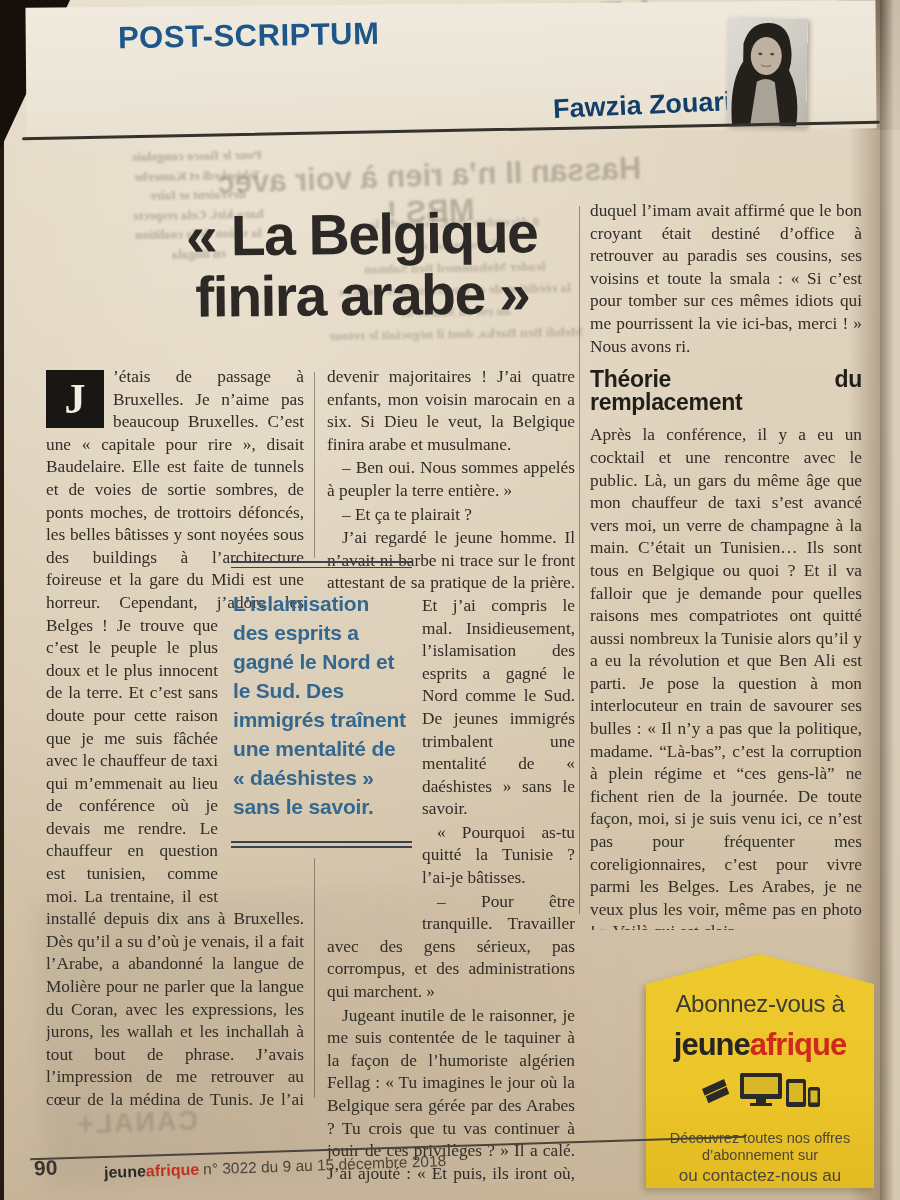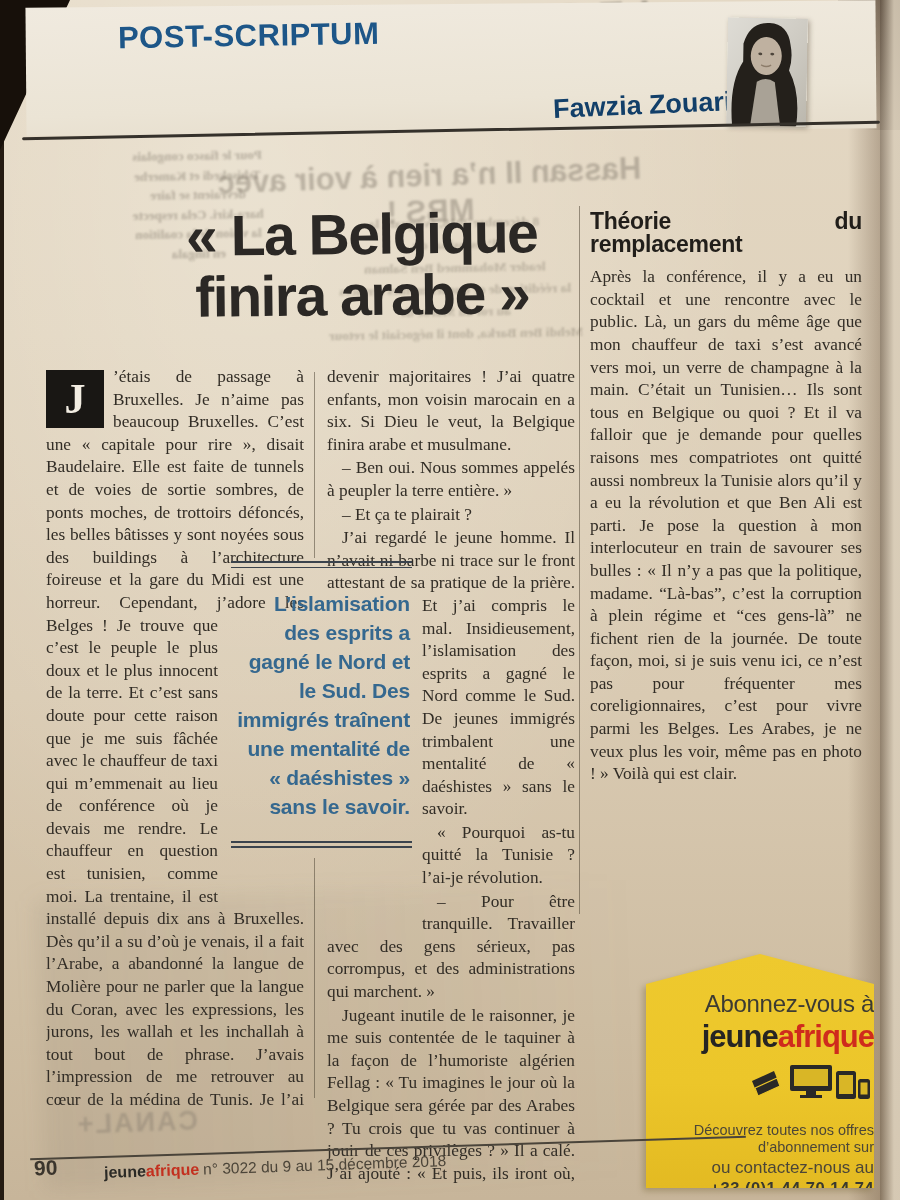--- a/index.html
+++ b/index.html
@@ -83,30 +83,30 @@
   .section-heading{font-family:"Liberation Sans",sans-serif;font-size:23px;font-weight:800;
     color:#211e1a;margin:10px 0 11px 0;letter-spacing:-0.3px;}
 
   
   .pullquote{position:absolute;left:231px;top:561px;width:181px;height:283px;
     border-top:2px solid #3a434d;border-bottom:2px solid #3a434d;
     display:flex;align-items:center;justify-content:center;}
   .pullquote::before,.pullquote::after{content:"";position:absolute;left:0;right:0;height:1.5px;background:#3a434d;}
   .pullquote::before{top:3.5px;}
   .pullquote::after{bottom:3.5px;}
-  .pq-text{font-size:21px;line-height:29px;font-weight:800;color:#35688f;text-align:right;
+  .pq-text{font-size:21px;line-height:29px;font-weight:800;color:#35688f;text-align:left;
     letter-spacing:-0.2px;padding:0 2px;}
 
   
   .ad-wrap{position:absolute;left:646px;top:954px;filter:drop-shadow(-3px 3px 3px rgba(100,82,30,0.35));}
   .ad{width:228px;height:234px;background:linear-gradient(180deg,#eec92e 0%,#ecc62a 55%,#e3ba22 100%);
     clip-path:polygon(0 30px,50% 0,100% 30px,100% 100%,0 100%);
-    text-align:right;box-sizing:border-box;padding-top:36px;color:#39382f;}
+    text-align:center;box-sizing:border-box;padding-top:36px;color:#39382f;}
   .ad-line1{font-size:24px;color:#3c3b33;letter-spacing:-0.3px;}
-  .ad-brand{font-size:31px;font-weight:800;letter-spacing:-1px;margin-top:1px;}
+  .ad-brand{font-size:31px;font-weight:800;letter-spacing:-1px;margin-top:9px;}
   .ad-brand .b-black{color:#262523;}
   .ad-brand .b-red{color:#cf2b1d;}
   .ad-icons{margin-top:4px;}
   .ad-offer{font-size:14.5px;line-height:17px;color:#4c4637;margin-top:17px;}
   .ad-site{font-size:21px;font-weight:800;color:#2b2a26;margin-top:3px;letter-spacing:-0.4px;}
   .ad-contact{font-size:17px;color:#4c4637;margin-top:2px;}
   .ad-phone{font-size:16.5px;color:#3a392f;margin-top:1px;font-weight:bold;letter-spacing:0.5px;}
 
   
   .footer-rule{position:absolute;left:30px;top:1147px;width:716px;height:2px;
@@ -192,26 +192,27 @@
 
   <div class="col2 bodycopy">
     <p class="p-cont">devenir majoritaires ! J’ai quatre enfants, mon voisin marocain en a six. Si Dieu le veut, la Belgique finira arabe et musulmane.</p>
     <p>– Ben oui. Nous sommes appelés à peupler la terre entière. »</p>
     <p>– Et ça te plairait ?</p>
     <p>
       <span>J’ai regardé le jeune homme. Il n’avait ni barbe ni trace sur le front attestant de sa pratique de la prière.</span>
       <span class="wrapgap-l"></span>
       <span>Et j’ai compris le mal. Insidieusement, l’islamisation des esprits a gagné le Nord comme le Sud. De jeunes immigrés trimbalent une mentalité de « daéshistes » sans le savoir.</span>
     </p>
-    <p>« Pourquoi as-tu quitté la Tunisie ? l’ai-je révolution.</p>
+    <p>« Pourquoi as-tu quitté la Tunisie ? l’ai-je bâtisses.</p>
     <p>– Pour être tranquille. Travailler avec des gens sérieux, pas corrompus, et des administrations qui marchent. »</p>
     <p>Jugeant inutile de le raisonner, je me suis contentée de le taquiner à la façon de l’humoriste algérien Fellag : « Tu imagines le jour où la Belgique sera gérée par des Arabes ? Tu crois que tu vas continuer à jouir de ces privilèges ? » Il a calé. J’ai ajouté : « Et puis, ils iront où, les Belges ? » Soudain, il m’a semblé triste et désorienté. J’ai détendu l’atmosphère en lui racontant l’histoire de l’un de mes oncles qui avait décidé de ne plus aller à la mosquée après un prêche du vendredi lors</p>
   </div>
 
   <div class="col3 bodycopy">
+    <p class="p-cont">duquel l’imam avait affirmé que le bon croyant était destiné d’office à retrouver au paradis ses cousins, ses voisins et toute la smala : « Si c’est pour tomber sur ces mêmes idiots qui me pourrissent la vie ici-bas, merci ! » Nous avons ri.</p>
     <div class="section-heading">Théorie du remplacement</div>
     <p class="p-cont">Après la conférence, il y a eu un cocktail et une rencontre avec le public. Là, un gars du même âge que mon chauffeur de taxi s’est avancé vers moi, un verre de champagne à la main. C’était un Tunisien… Ils sont tous en Belgique ou quoi ? Et il va falloir que je demande pour quelles raisons mes compatriotes ont quitté aussi nombreux la Tunisie alors qu’il y a eu la révolution et que Ben Ali est parti. Je pose la question à mon interlocuteur en train de savourer ses bulles : « Il n’y a pas que la politique, madame. “Là-bas”, c’est la corruption à plein régime et “ces gens-là” ne fichent rien de la journée. De toute façon, moi, si je suis venu ici, ce n’est pas pour fréquenter mes coreligionnaires, c’est pour vivre parmi les Belges. Les Arabes, je ne veux plus les voir, même pas en photo ! » Voilà qui est clair.</p>
 
   </div>
 
   <div class="pullquote">
     <div class="pq-text">L’islamisation des esprits a gagné le Nord et le Sud. Des immigrés traînent une mentalité de « daéshistes » sans le savoir.</div>
   </div>
 
   <div class="ad-wrap">

